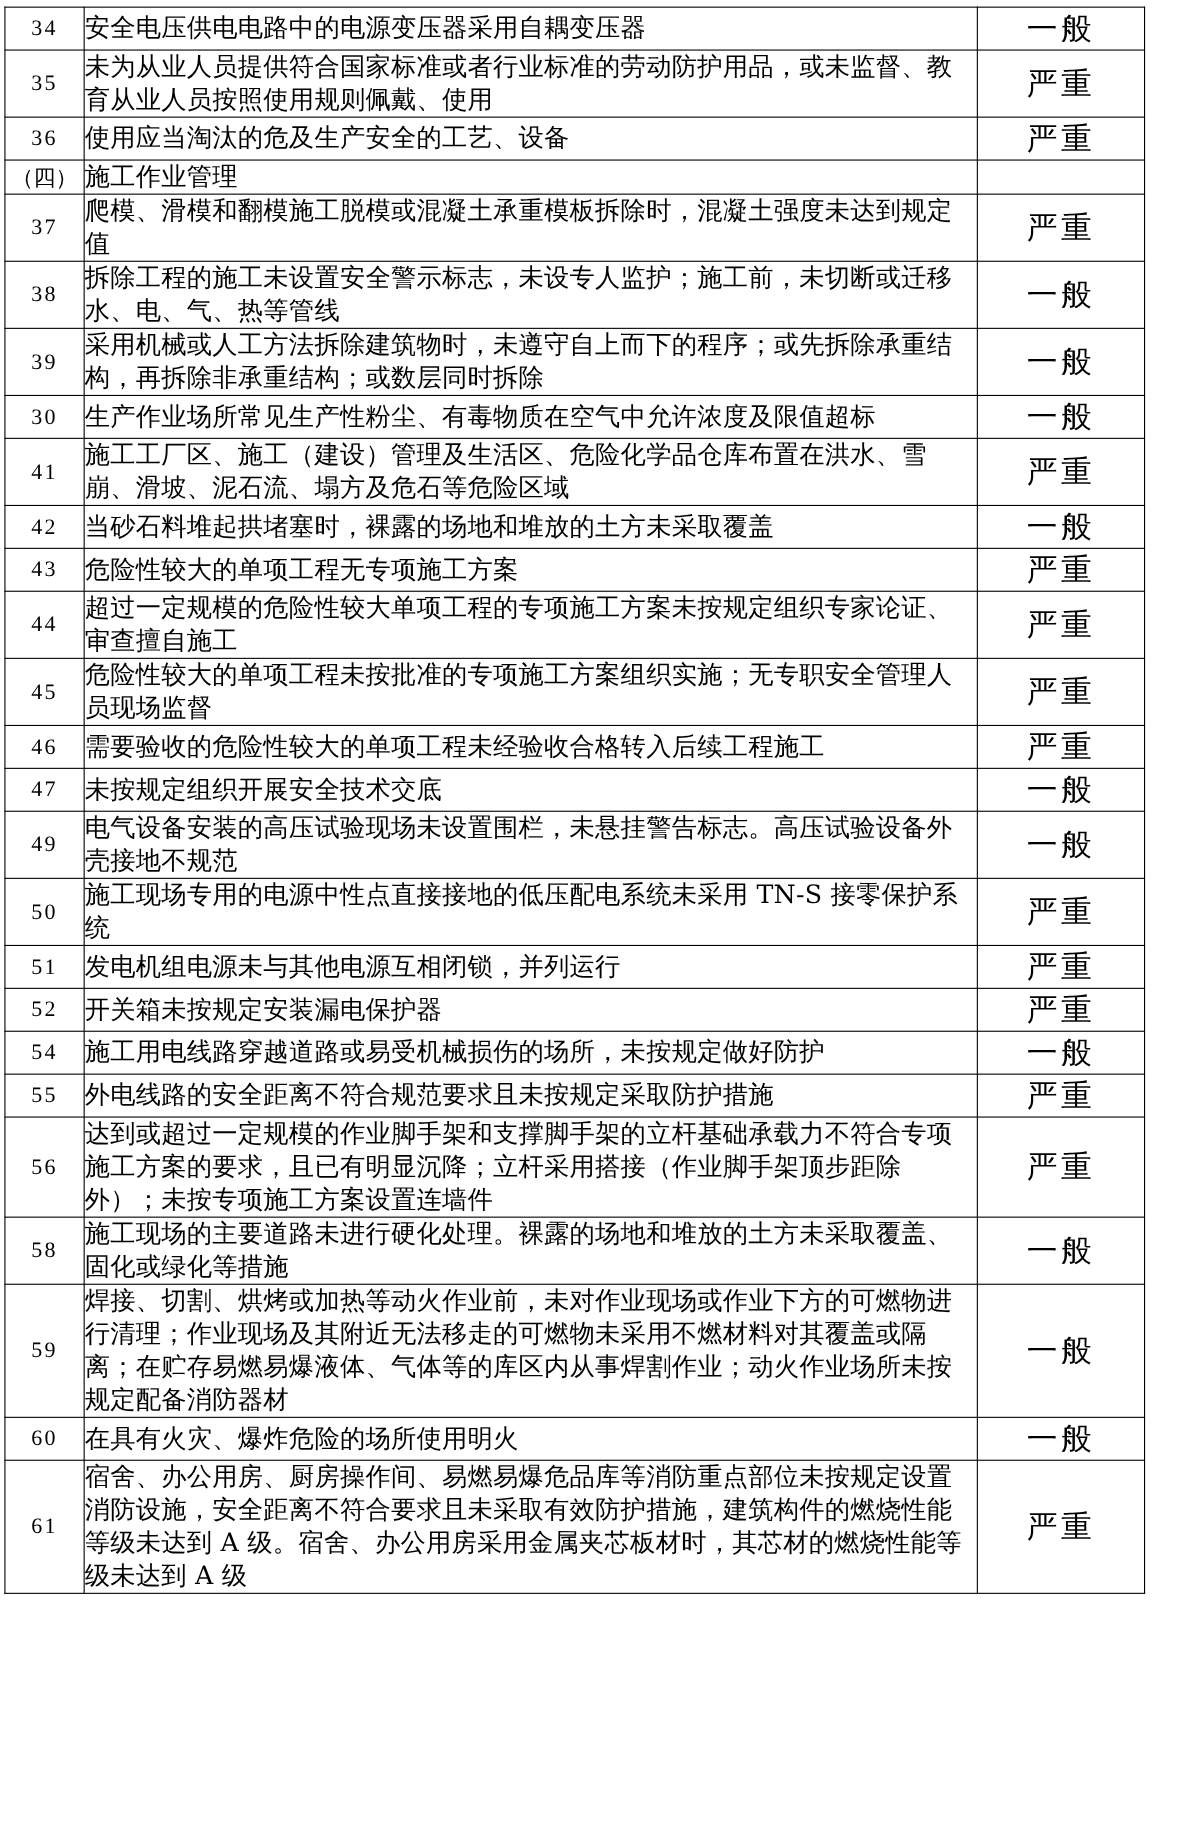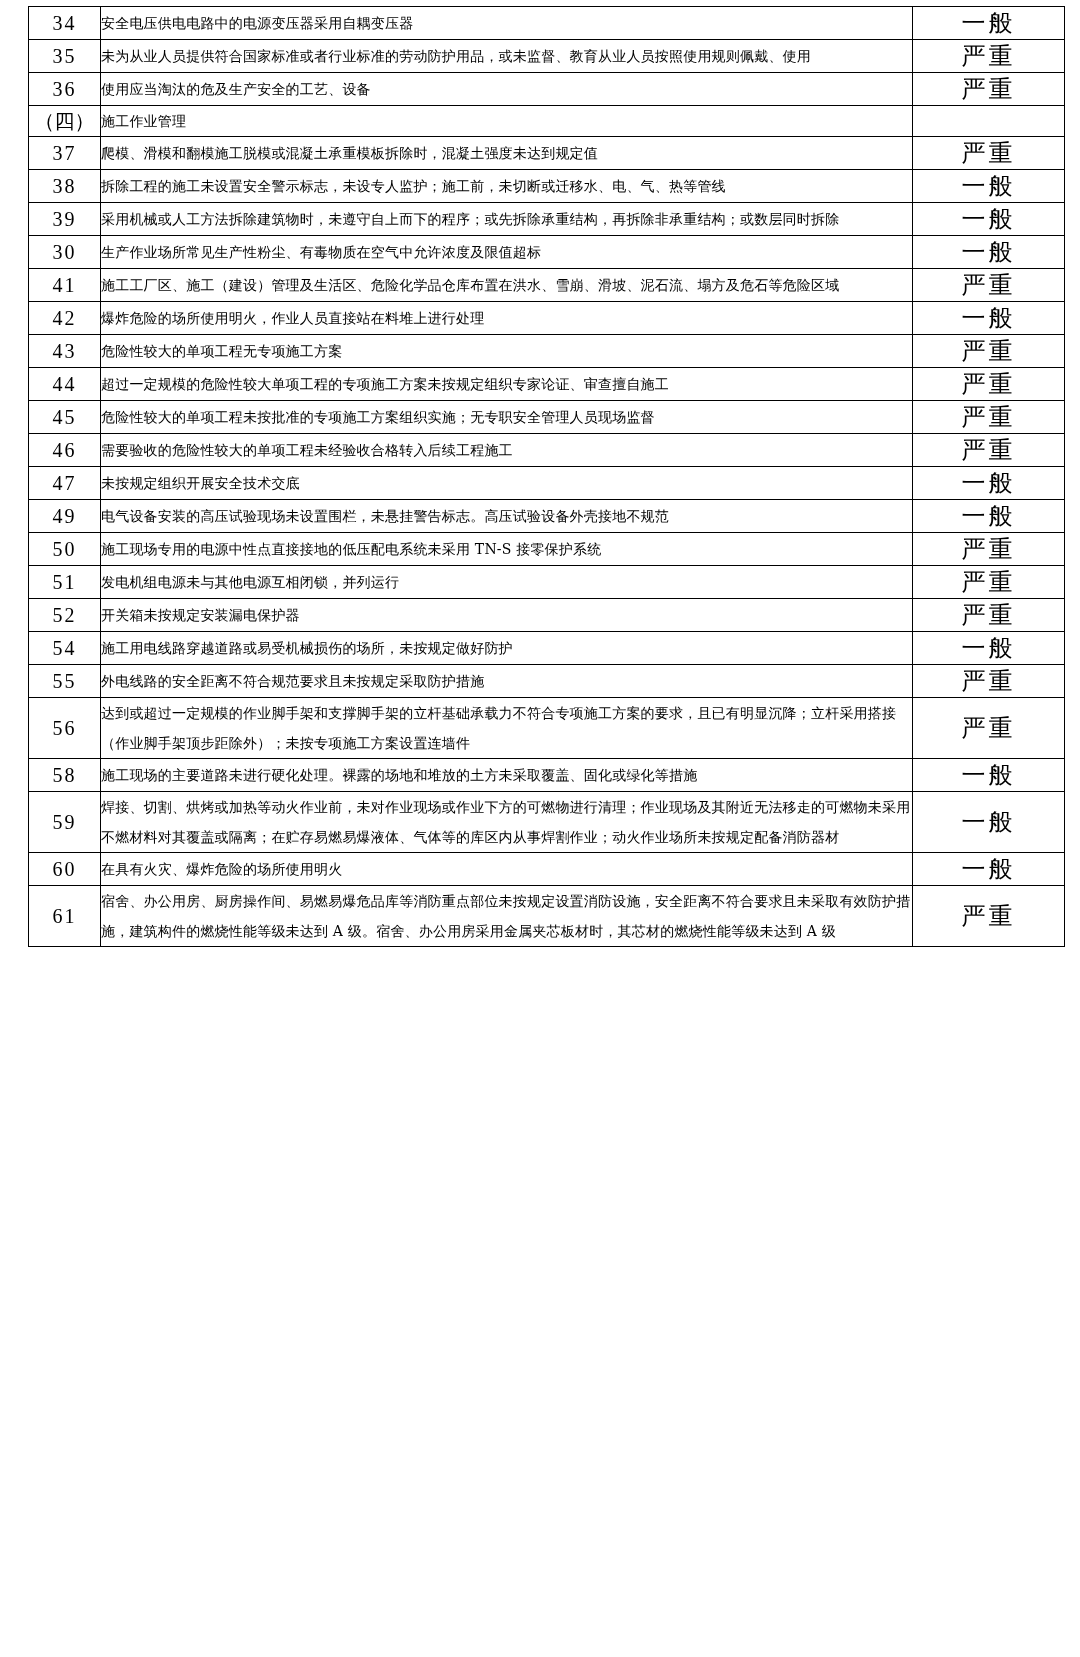--- a/index.html
+++ b/index.html
@@ -11,21 +11,21 @@
     width: 1080px;
     height: 1657px;
     font-family: "Liberation Serif", "DejaVu Serif", serif;
     color: #000000;
   }
   .page {
     position: relative;
     width: 1080px;
     height: 1657px;
     box-sizing: border-box;
-    padding: 6px 22px 0 28px;
+    padding: 6px 22px 0 4px;
   }
   table.risk-table {
     width: 1036px;
     border-collapse: collapse;
     table-layout: fixed;
   }
   table.risk-table td {
     border: 1.3px solid #000000;
     padding: 0;
     vertical-align: middle;
@@ -36,29 +36,29 @@
 
   td.num {
     text-align: center;
     font-size: 20px;
     letter-spacing: 2px;
     font-family: "Liberation Serif", "DejaVu Serif", serif;
     padding: 2px 0;
   }
   td.txt {
     text-align: left;
-    font-size: 14px;
+    font-size: 23px;
     line-height: 30px;
     padding: 4px 8px 5px 10px;
     font-family: "DejaVu Serif", "Liberation Serif", serif;
     letter-spacing: 0.2px;
   }
   td.lvl {
     text-align: center;
-    font-size: 24px;
+    font-size: 28px;
     letter-spacing: 3px;
     font-family: "DejaVu Serif", "Liberation Serif", serif;
   }
   tr.section td.num {
     font-size: 20px;
     letter-spacing: 0px;
   }
   tr.section td.txt {
     font-weight: normal;
     margin-left: 20px;
@@ -115,21 +115,21 @@
         <td class="txt">生产作业场所常见生产性粉尘、有毒物质在空气中允许浓度及限值超标</td>
         <td class="lvl">一般</td>
       </tr>
       <tr>
         <td class="num">41</td>
         <td class="txt">施工工厂区、施工（建设）管理及生活区、危险化学品仓库布置在洪水、雪崩、滑坡、泥石流、塌方及危石等危险区域</td>
         <td class="lvl">严重</td>
       </tr>
       <tr>
         <td class="num">42</td>
-        <td class="txt">爆炸危险的场所使用明火，作业人员直接站在料堆上进行处理</td>
+        <td class="txt">当砂石料堆起拱堵塞时，裸露的场地和堆放的土方未采取覆盖</td>
         <td class="lvl">一般</td>
       </tr>
       <tr>
         <td class="num">43</td>
         <td class="txt">危险性较大的单项工程无专项施工方案</td>
         <td class="lvl">严重</td>
       </tr>
       <tr>
         <td class="num">44</td>
         <td class="txt">超过一定规模的危险性较大单项工程的专项施工方案未按规定组织专家论证、审查擅自施工</td>

